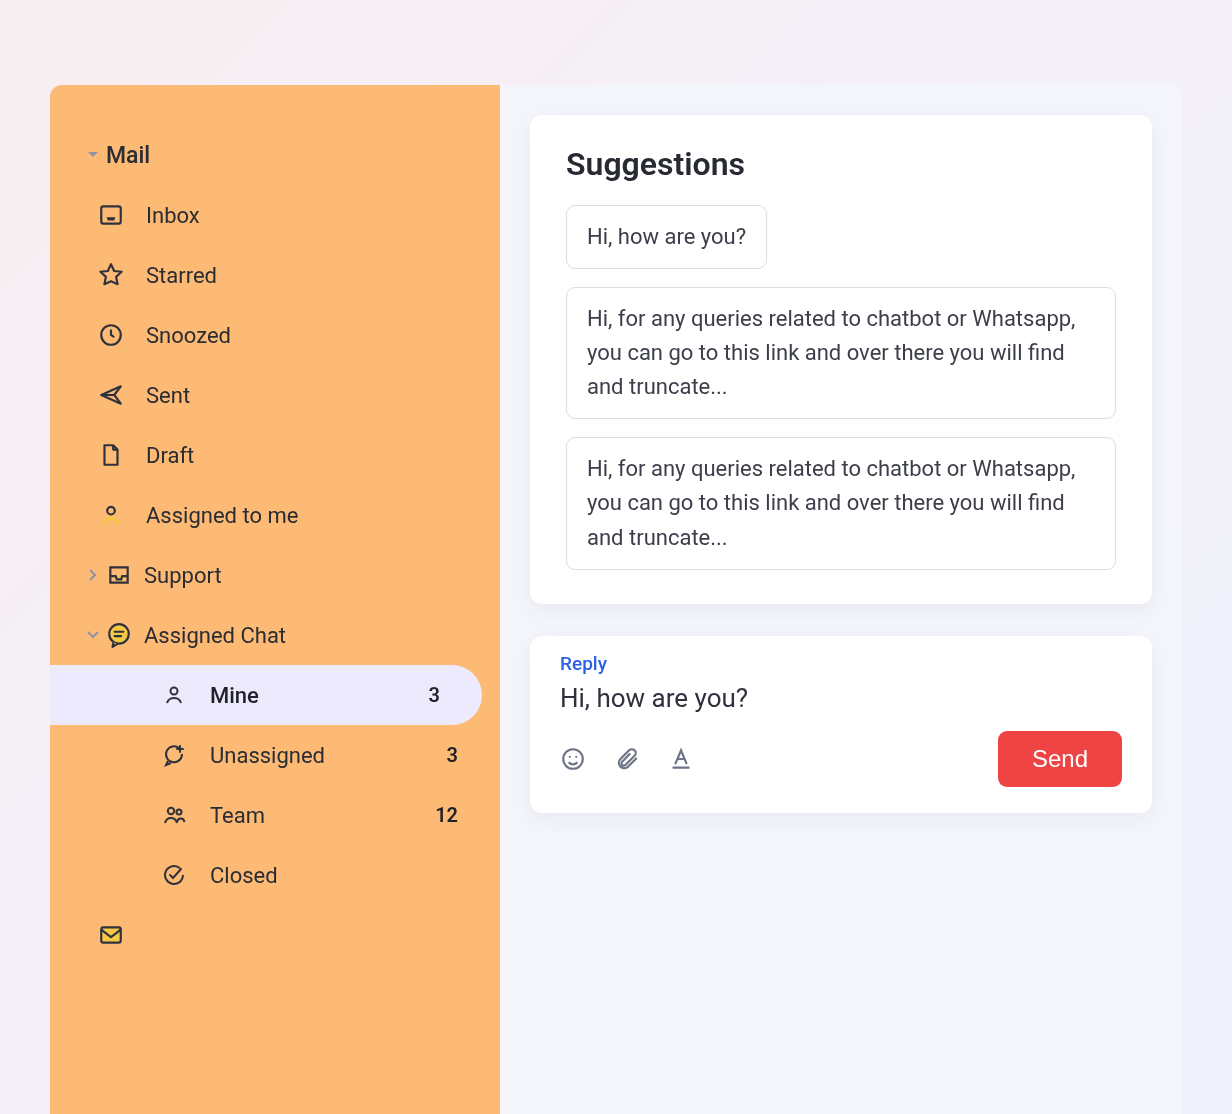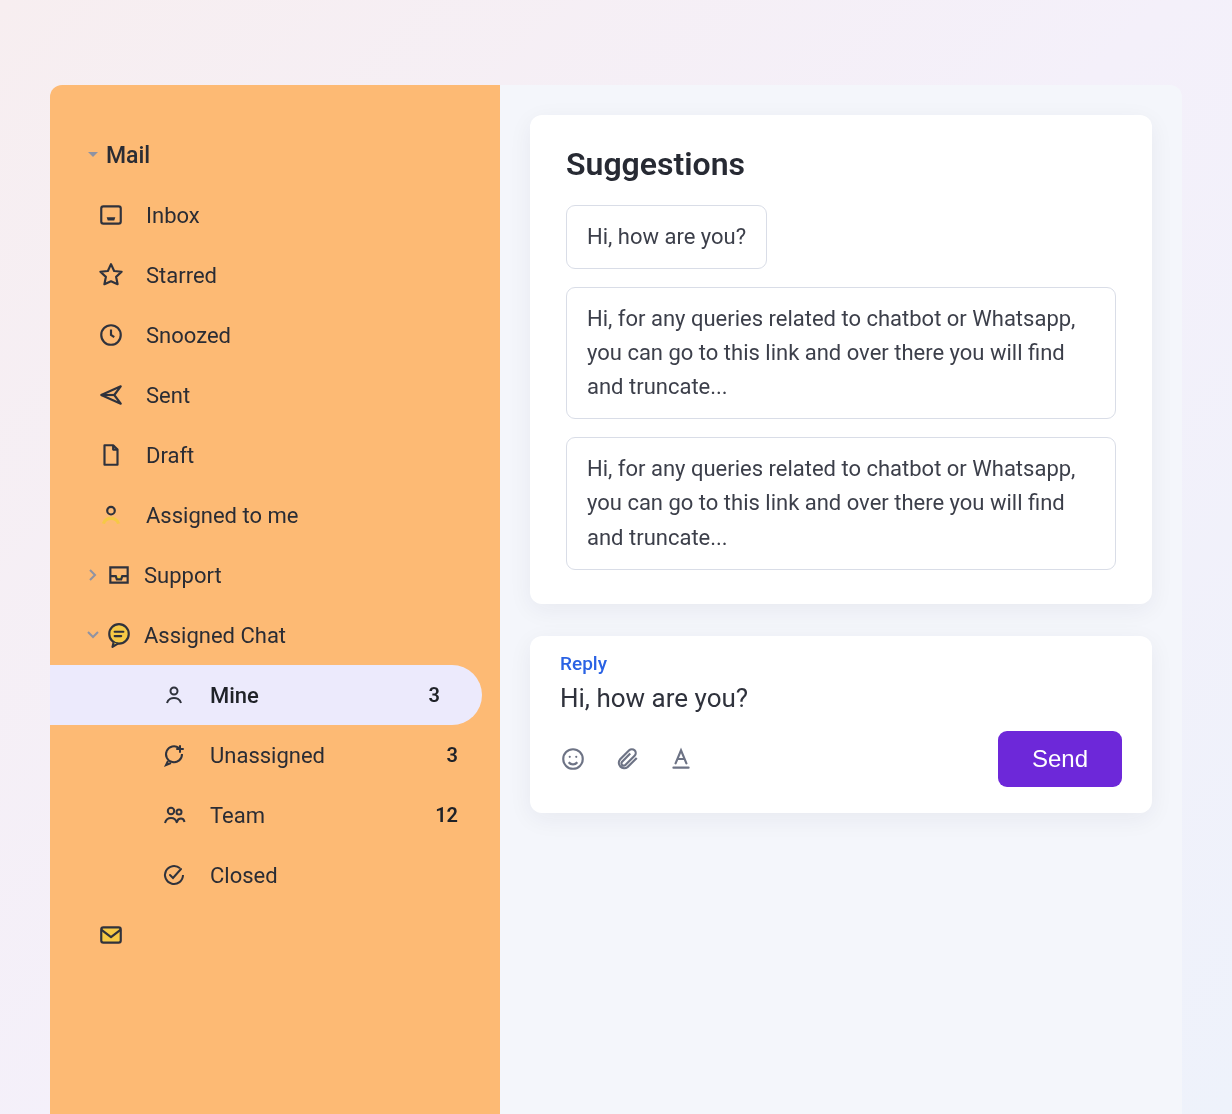--- a/index.html
+++ b/index.html
@@ -126,21 +126,21 @@
   margin-bottom:18px;
 }
 .reply-bar{
   display:flex;
   align-items:center;
 }
 .tool-icons{display:flex;gap:28px;align-items:center;color:#6d7385;}
 .tool-icons .tbtn{cursor:pointer;}
 .send-btn{
   margin-left:auto;
-  background:#6d28d9;
+  background:#ef4444;
   color:#fff;
   font-size:24px;
   font-weight:500;
   border:none;
   border-radius:9px;
   padding:14px 34px;
   cursor:pointer;
 }
 .wrap-sugs{display:flex;flex-direction:column;align-items:flex-start;}
 </style>

